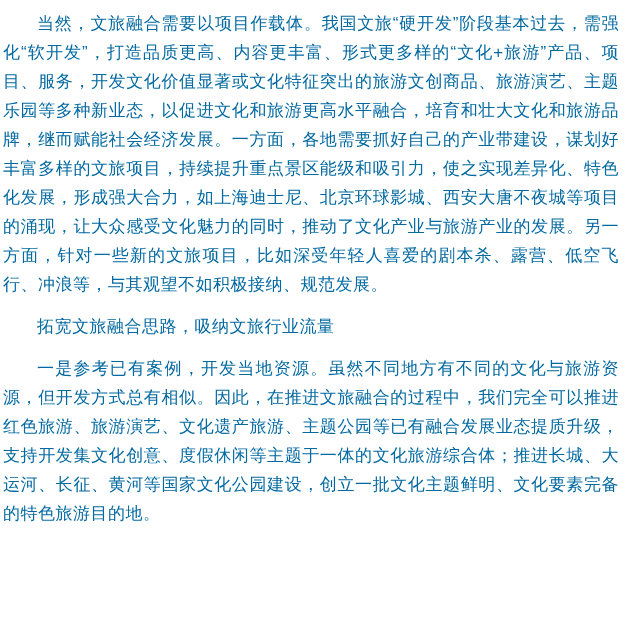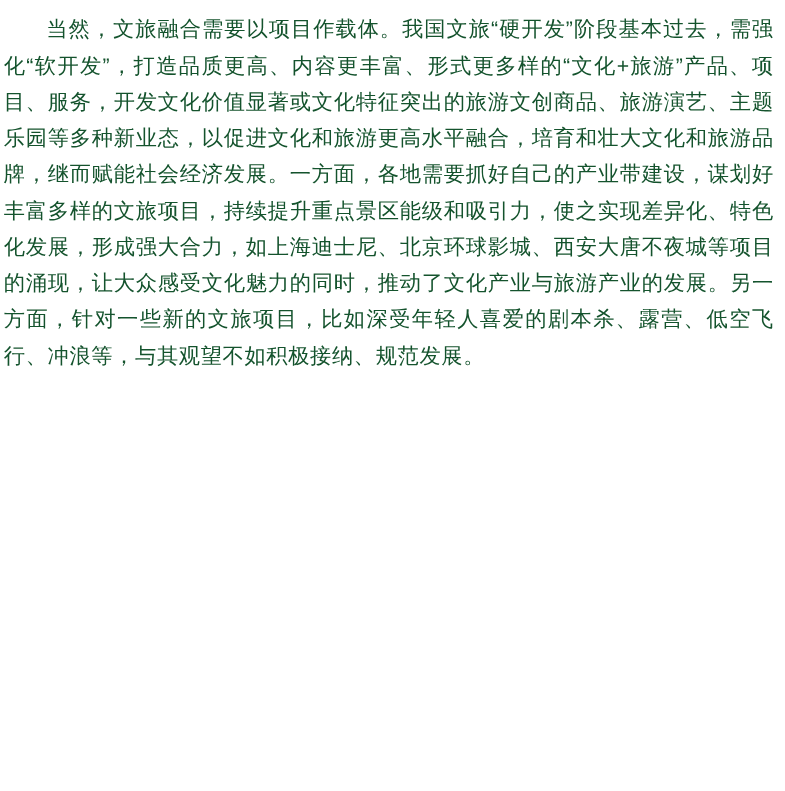--- a/index.html
+++ b/index.html
@@ -30,18 +30,20 @@
     font-weight: 400;
   }
   .para.subheading {
     
     font-weight: 400;
   }
 </style>
 </head>
 <body style="background: rgb(255, 255, 255);">
 
-<div class="article" id="article" style="color: #14532d;">
+<div class="article" id="article" style="color: #0369a1;">
   <p class="para">当然，文旅融合需要以项目作载体。我国文旅“硬开发”阶段基本过去，需强化“软开发”，打造品质更高、内容更丰富、形式更多样的“文化+旅游”产品、项目、服务，开发文化价值显著或文化特征突出的旅游文创商品、旅游演艺、主题乐园等多种新业态，以促进文化和旅游更高水平融合，培育和壮大文化和旅游品牌，继而赋能社会经济发展。一方面，各地需要抓好自己的产业带建设，谋划好丰富多样的文旅项目，持续提升重点景区能级和吸引力，使之实现差异化、特色化发展，形成强大合力，如上海迪士尼、北京环球影城、西安大唐不夜城等项目的涌现，让大众感受文化魅力的同时，推动了文化产业与旅游产业的发展。另一方面，针对一些新的文旅项目，比如深受年轻人喜爱的剧本杀、露营、低空飞行、冲浪等，与其观望不如积极接纳、规范发展。</p>
 
+  <p class="para subheading">拓宽文旅融合思路，吸纳文旅行业流量</p>
 
 
+  <p class="para">一是参考已有案例，开发当地资源。虽然不同地方有不同的文化与旅游资源，但开发方式总有相似。因此，在推进文旅融合的过程中，我们完全可以推进红色旅游、旅游演艺、文化遗产旅游、主题公园等已有融合发展业态提质升级，支持开发集文化创意、度假休闲等主题于一体的文化旅游综合体；推进长城、大运河、长征、黄河等国家文化公园建设，创立一批文化主题鲜明、文化要素完备的特色旅游目的地。</p>
 </div>
 
 </body></html>

